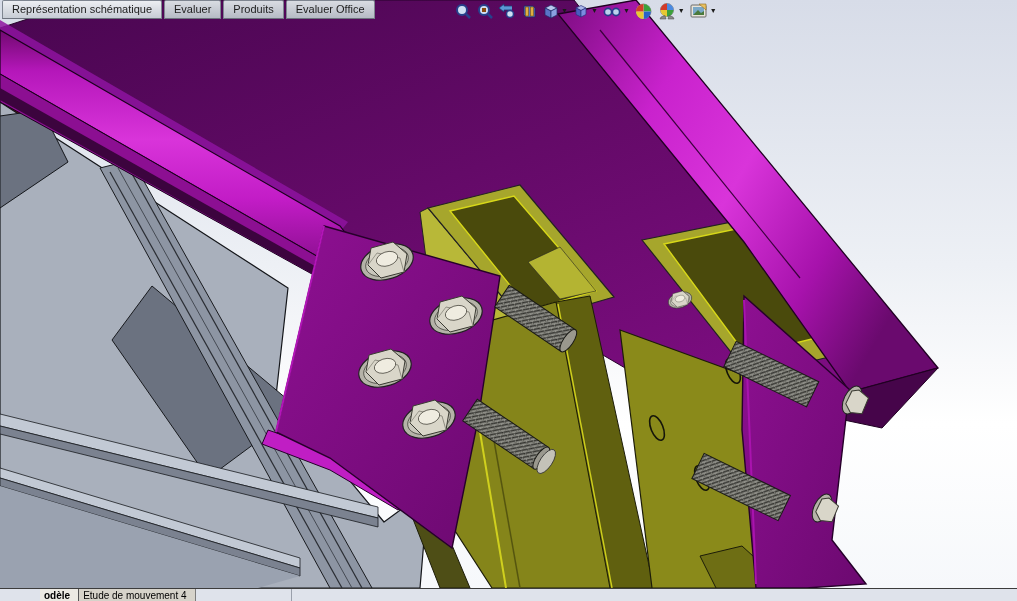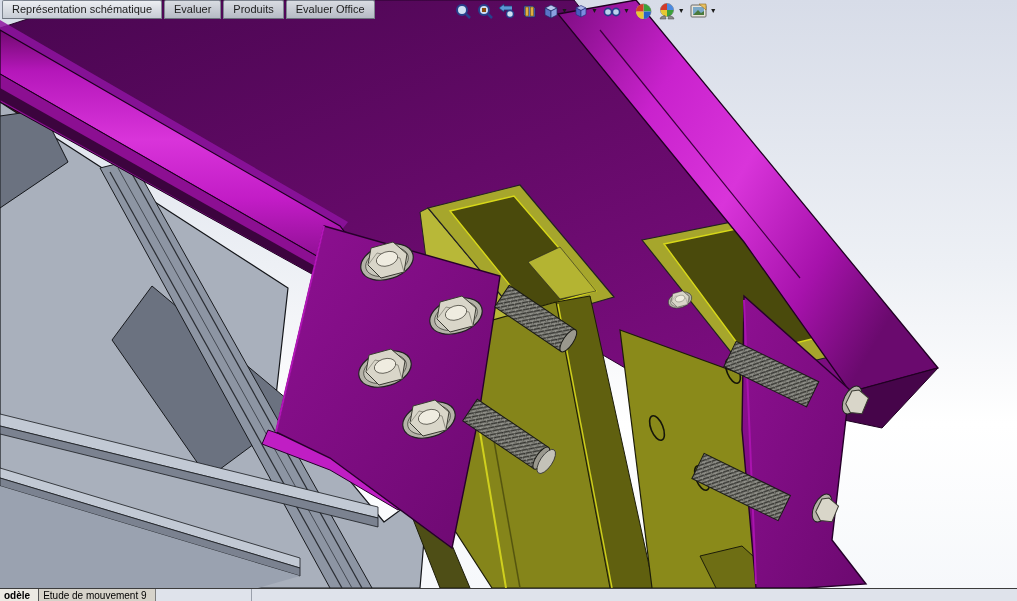--- a/index.html
+++ b/index.html
@@ -21,21 +21,21 @@
   .cmd-tab.active{background:linear-gradient(#eceef2,#c7ccd5);}
   
   .hud{position:absolute;left:452px;top:1px;height:20px;display:flex;align-items:center;z-index:30;}
   .hud-btn{display:flex;align-items:center;padding:1px 2px;border-radius:2px;}
   .hud-btn svg{display:block;}
   .dd-arrow{font-size:7px;color:#1a1a1a;margin-left:1px;line-height:10px;}
   
   .bottom-bar{
     position:absolute;left:0;top:588px;width:1017px;height:13px;
     background:#dfe3eb;border-top:1px solid #3c3c3c;box-sizing:border-box;z-index:30;
-    display:flex;align-items:stretch;font-size:10px;
+    display:flex;align-items:stretch;font-size:10px;padding-left:40px;
   }
   .b-tab{
     display:flex;align-items:center;padding:0 8px 0 4px;white-space:nowrap;
     background:#d6d3ca;border-right:1px solid #7c7c7c;color:#000;
   }
   .b-tab.active{background:#eceae3;font-weight:bold;border-right:1px solid #555;}
   .b-sep{width:1px;background:#9aa0ab;margin-left:95px;}
 </style>
 </head>
 <body>
@@ -287,15 +287,15 @@
         <rect x="4" y="5" width="11" height="8" fill="#7aa8c8"></rect>
         <polygon points="4,13 9,8 12,11 15,9 15,13" fill="#4a7a3c"></polygon>
         <polygon points="10,2 17,2 17,8" fill="#e8c060" stroke="#8a6a20" stroke-width="0.6"></polygon>
       </svg>
     <span class="dd-arrow">▼</span>
   </span>
 </div>
 
 <div class="bottom-bar">
   <div class="b-tab active">odèle</div>
-  <div class="b-tab">Etude de mouvement 9</div>
+  <div class="b-tab">Etude de mouvement 4</div>
   <div class="b-sep"></div>
 </div>
 
 </body></html>

